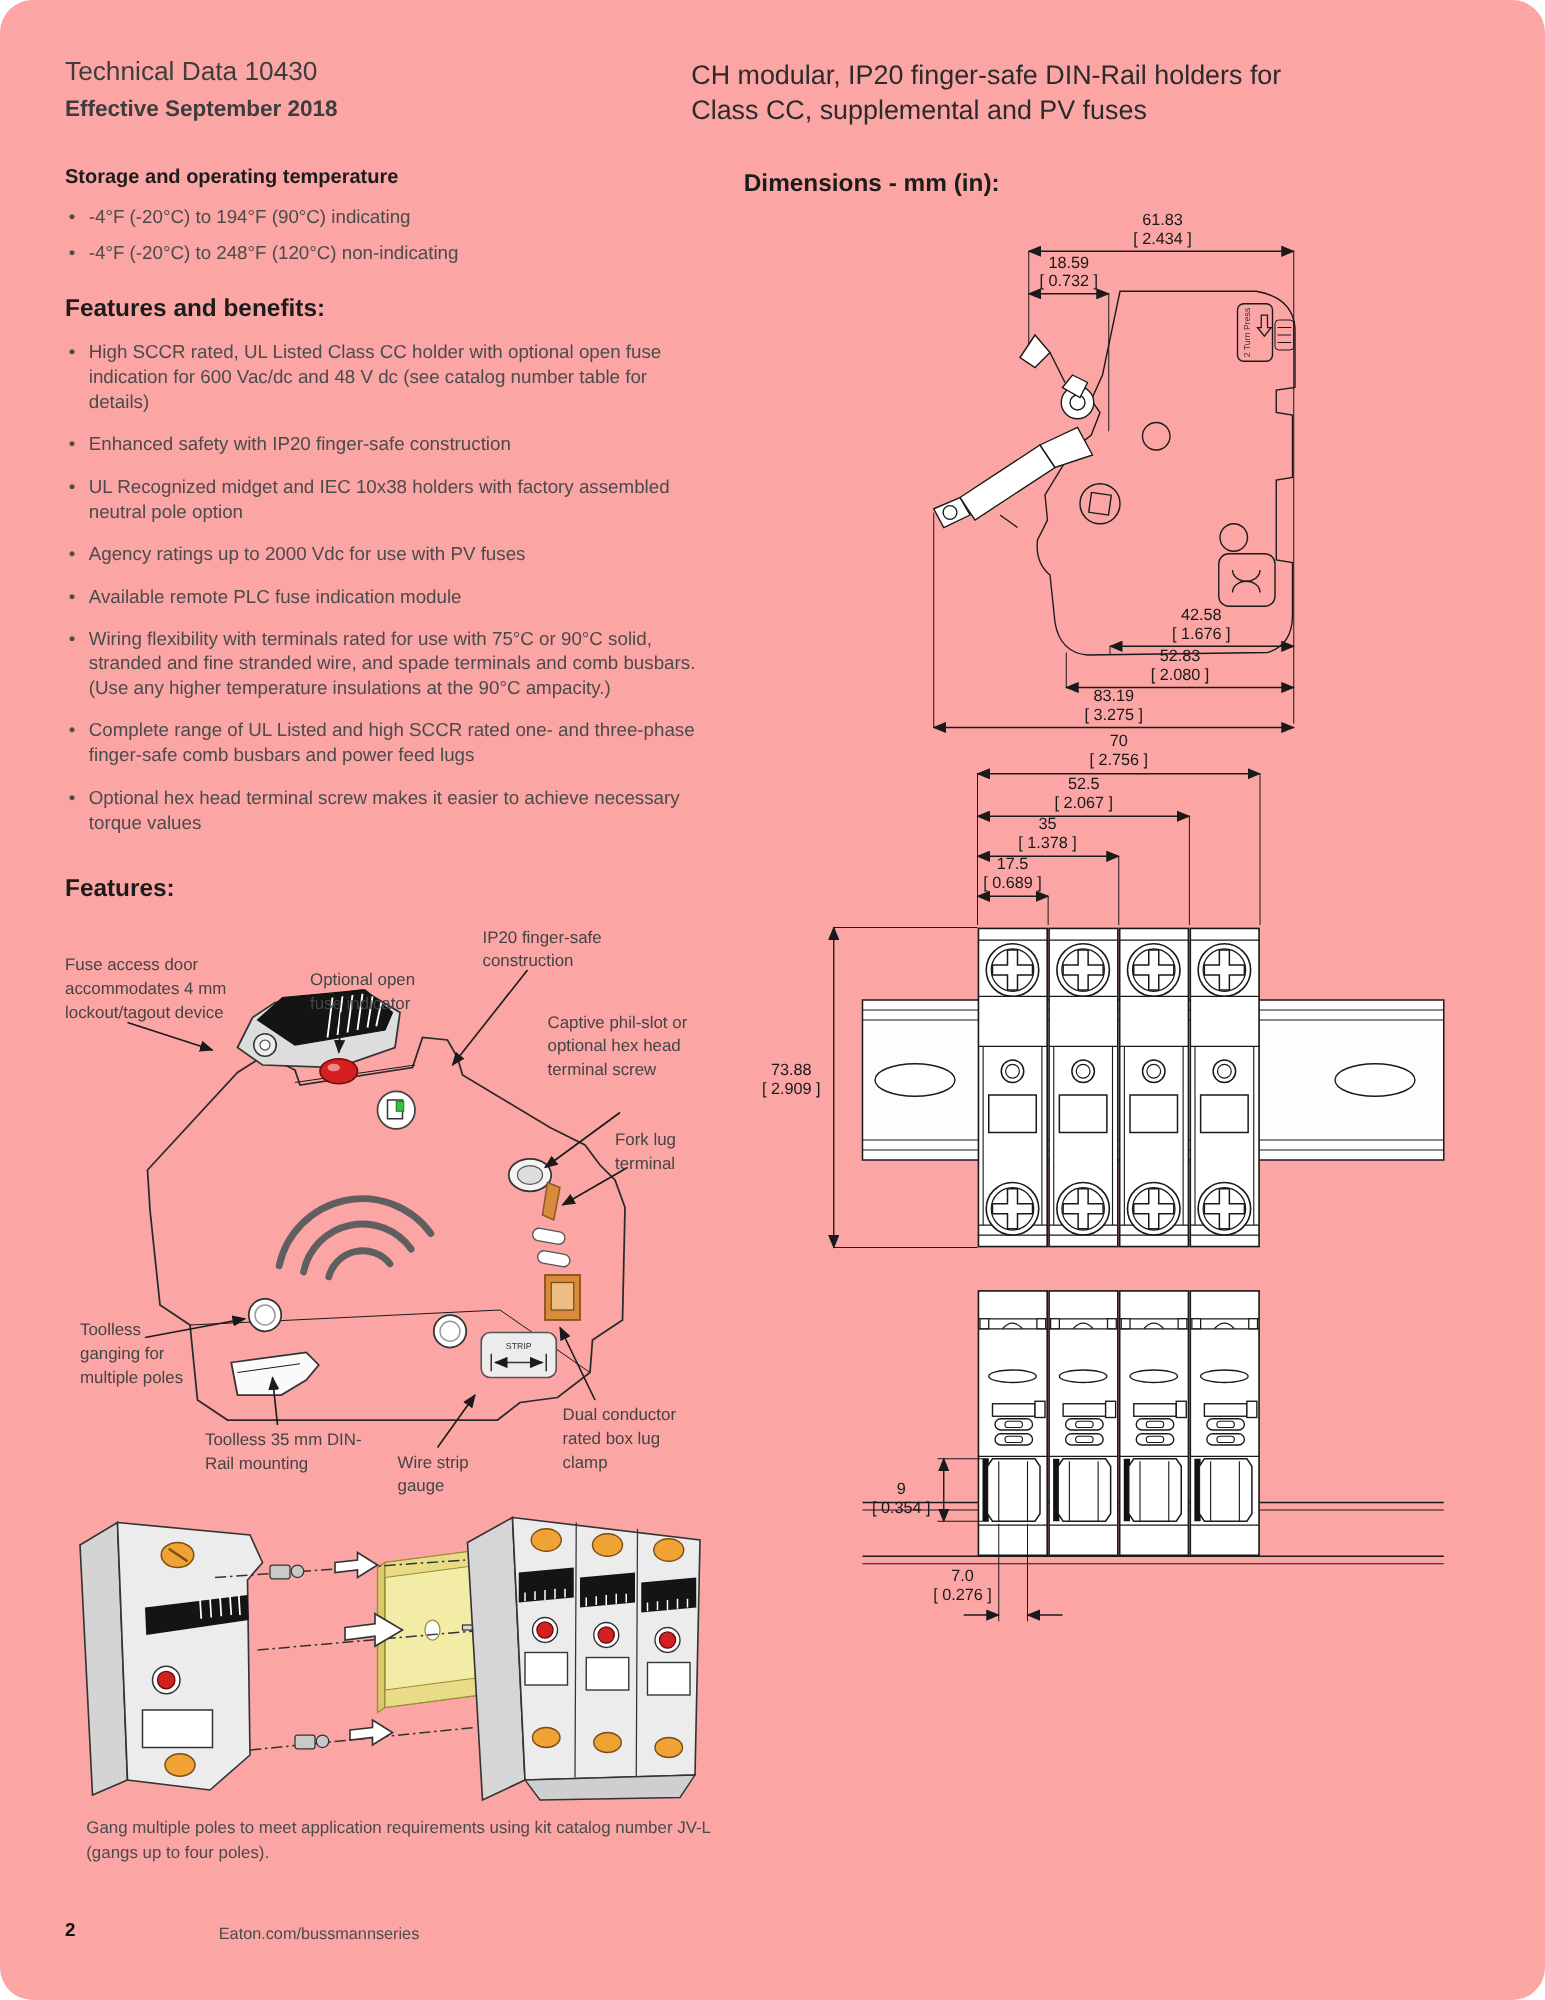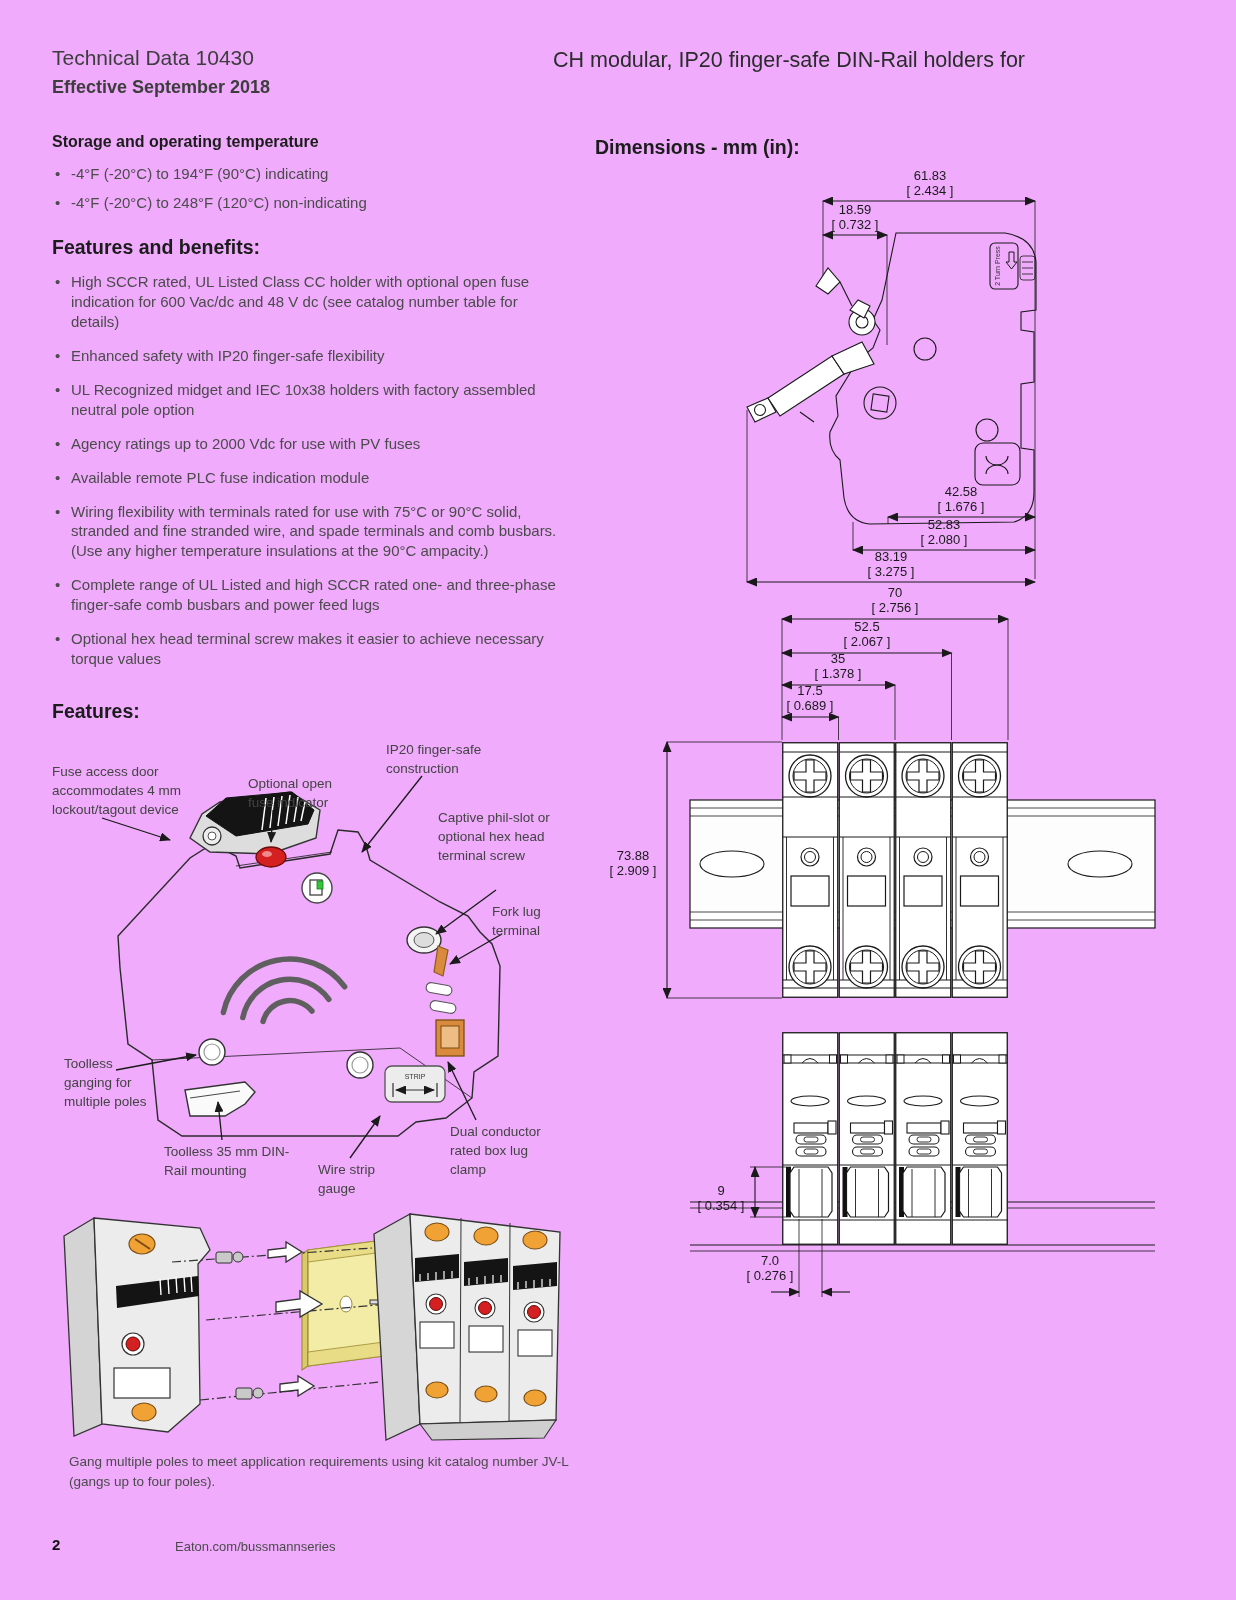--- a/index.html
+++ b/index.html
@@ -1,17 +1,17 @@
 <!DOCTYPE html>
 <html><head>
 <meta charset="utf-8">
 <style>
   html,body { margin:0; padding:0; background:#ffffff; }
-  .page { position:relative; width:1236px; height:1600px; background:#f0abfc;
-          font-family:"Liberation Sans", sans-serif; overflow:hidden; }
+  .page { position:relative; width:1236px; height:1600px; background:#fca5a5;
+          font-family:"Liberation Sans", sans-serif; overflow:hidden;border-radius:26px; }
   .abs { position:absolute; }
   .doc-title { font-size:21px; color:#3d3d3d; }
   .doc-date  { font-size:18px; font-weight:bold; color:#3d3d3d; }
   .prod-title { font-size:21.5px; color:#2b2b2b; text-align:left; line-height:1.32; }
   .h-sub  { font-size:16px;  font-weight:bold; color:#1c1c1c; }
   .h-main { font-size:19.5px; font-weight:bold; color:#1c1c1c; }
   ul.bullets { list-style:none; margin:0; padding:0; color:#4b4b4b; font-size:15px; line-height:1.33; }
   ul.bullets li { position:relative; padding-left:19px; margin-bottom:14px; }
   ul.bullets li::before { content:"•"; position:absolute; left:3px; }
   ul.bullets.storage li { margin-bottom:9px; }
@@ -31,32 +31,33 @@
 <body>
 
 <div class="page">
 
   <div class="abs" style="left:52px; top:46px;">
     <div class="doc-title">Technical Data 10430</div>
     <div class="doc-date" style="margin-top:7px;">Effective September 2018</div>
   </div>
   <div class="abs prod-title" style="right:123px; top:46px; width:560px;">
     <div>CH modular, IP20 finger-safe DIN-Rail holders for</div>
+    <div>Class CC, supplemental and PV fuses</div>
   </div>
 
   <div class="abs h-sub" style="left:52px; top:133px;">Storage and operating temperature</div>
   <ul class="bullets storage abs" style="left:52px; top:164px; width:520px;">
     <li>-4°F (-20°C) to 194°F (90°C) indicating</li>
     <li>-4°F (-20°C) to 248°F (120°C) non-indicating</li>
   </ul>
 
   <div class="abs h-main" style="left:52px; top:236px;">Features and benefits:</div>
   <ul class="bullets abs" style="left:52px; top:272px; width:505px;">
     <li>High SCCR rated, UL Listed Class CC holder with optional open fuse indication for 600 Vac/dc and 48 V dc (see catalog number table for details)</li>
-    <li>Enhanced safety with IP20 finger-safe flexibility</li>
+    <li>Enhanced safety with IP20 finger-safe construction</li>
     <li>UL Recognized midget and IEC 10x38 holders with factory assembled neutral pole option</li>
     <li>Agency ratings up to 2000 Vdc for use with PV fuses</li>
     <li>Available remote PLC fuse indication module</li>
     <li>Wiring flexibility with terminals rated for use with 75°C or 90°C solid, stranded and fine stranded wire, and spade terminals and comb busbars. (Use any higher temperature insulations at the 90°C ampacity.)</li>
     <li>Complete range of UL Listed and high SCCR rated one- and three-phase finger-safe comb busbars and power feed lugs</li>
     <li>Optional hex head terminal screw makes it easier to achieve necessary torque values</li>
   </ul>
 
   <div class="abs h-main" style="left:52px; top:700px;">Features:</div>
 

